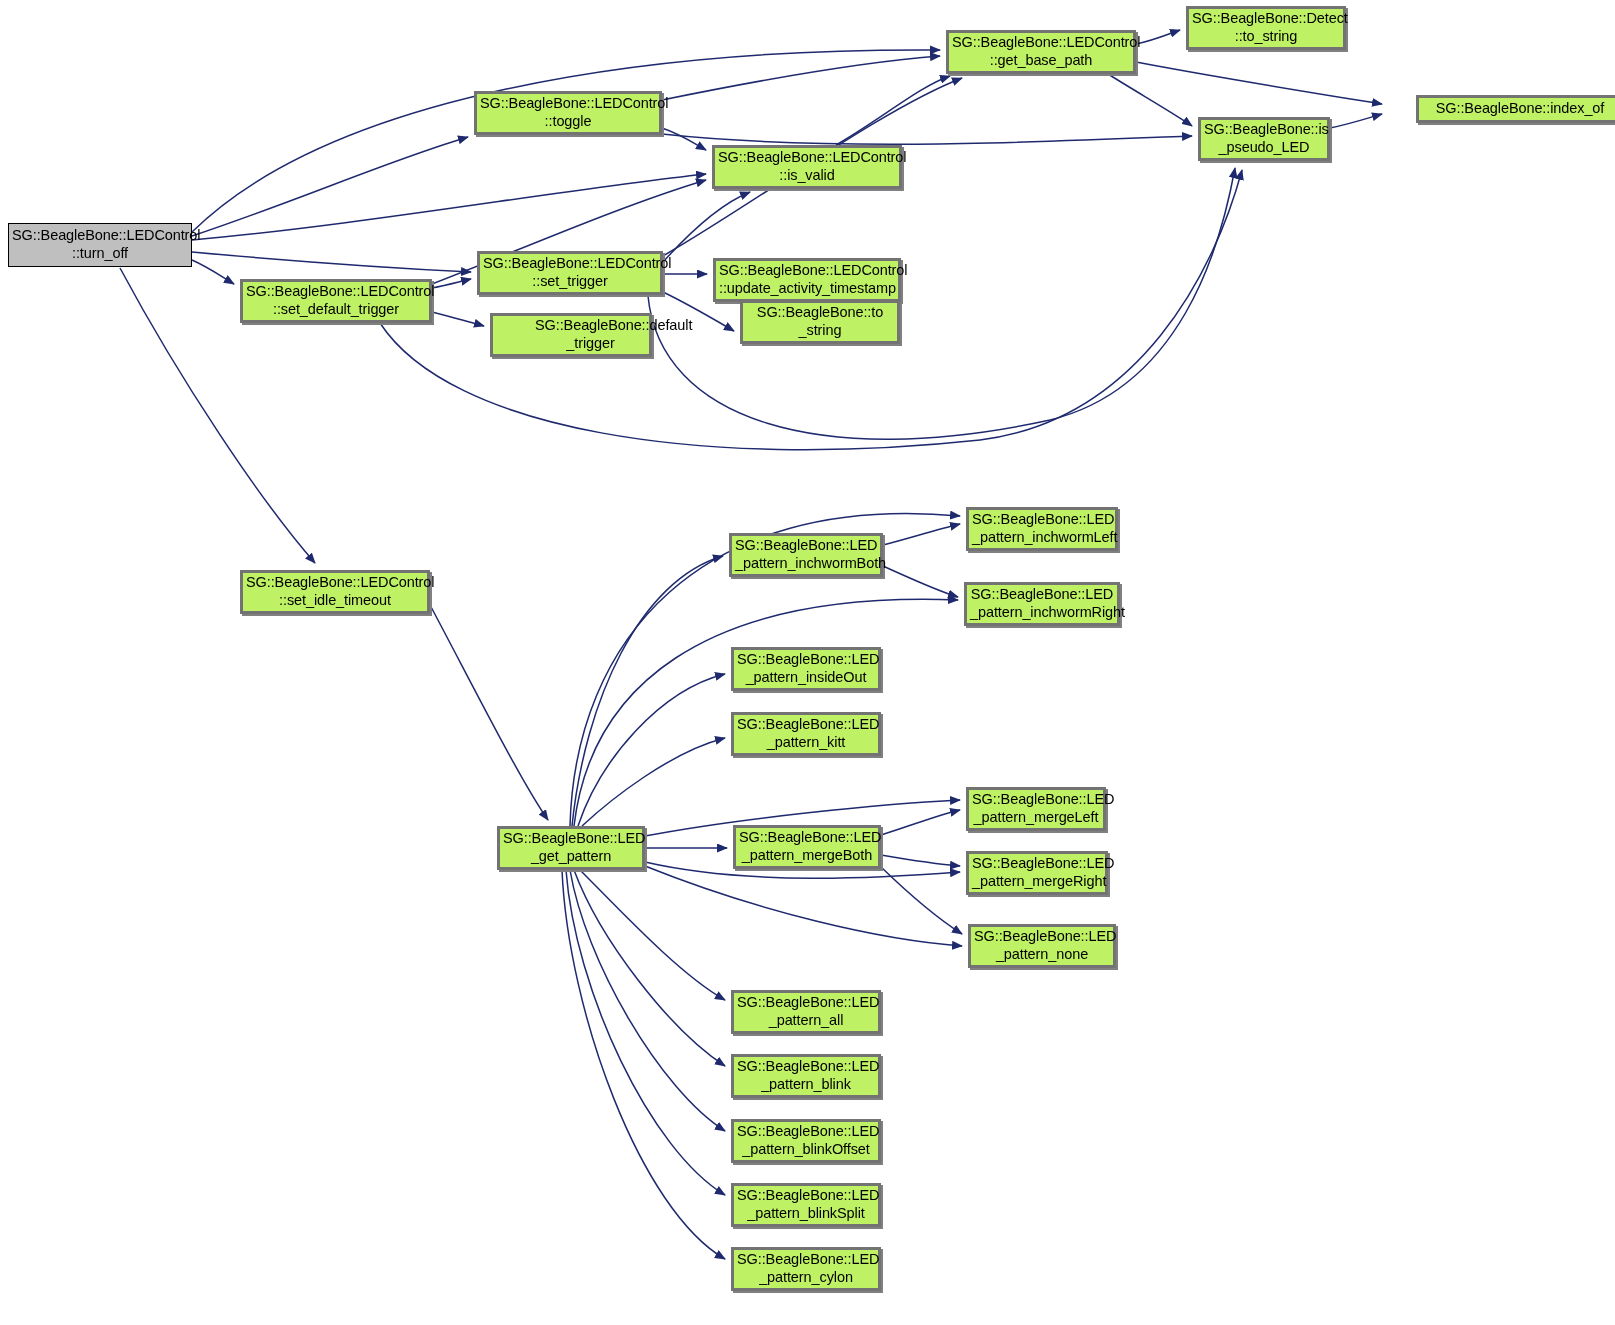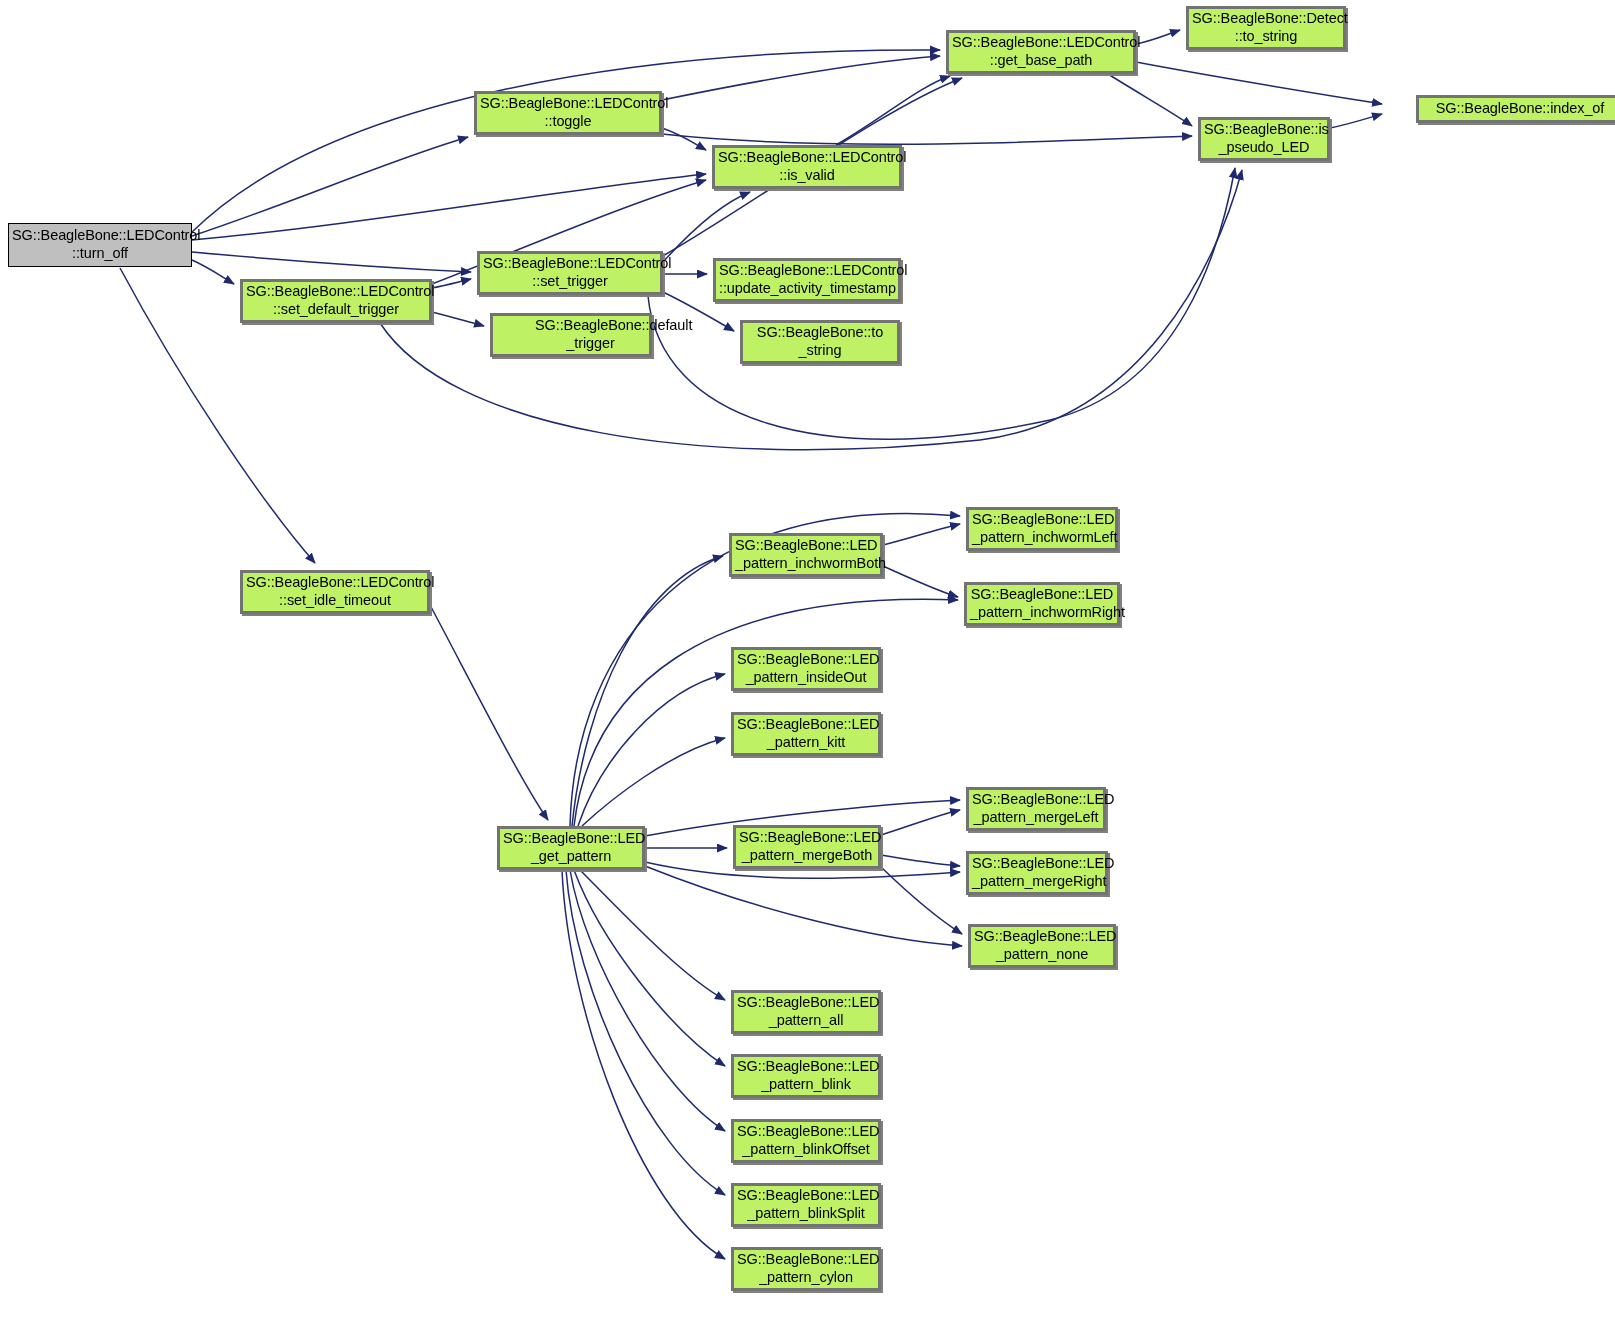--- a/index.html
+++ b/index.html
@@ -126,21 +126,21 @@
       <div class="node shadow" style="left: 712px; top: 145px; width: 190px; height: 44px;"><span class="lbl">SG::BeagleBone::LEDControl
 ::is_valid</span></div>
       <div class="node shadow" style="left: 477px; top: 251px; width: 186px; height: 44px;"><span class="lbl">SG::BeagleBone::LEDControl
 ::set_trigger</span></div>
       <div class="node shadow" style="left: 240px; top: 279px; width: 192px; height: 44px;"><span class="lbl">SG::BeagleBone::LEDControl
 ::set_default_trigger</span></div>
       <div class="node shadow" style="left: 713px; top: 258px; width: 188px; height: 44px;"><span class="lbl">SG::BeagleBone::LEDControl
 ::update_activity_timestamp</span></div>
       <div class="node shadow" style="left: 490px; top: 313px; width: 162px; height: 44px; padding-left: 39px;"><span class="lbl">SG::BeagleBone::default
 _trigger</span></div>
-      <div class="node shadow" style="left: 740px; top: 320px; width: 160px; height: 44px; justify-content: flex-end;"><span class="lbl">SG::BeagleBone::to
+      <div class="node shadow" style="left: 740px; top: 300px; width: 160px; height: 44px; justify-content: flex-end;"><span class="lbl">SG::BeagleBone::to
 _string</span></div>
       <div class="node shadow" style="left: 240px; top: 570px; width: 190px; height: 44px;"><span class="lbl">SG::BeagleBone::LEDControl
 ::set_idle_timeout</span></div>
       <div class="node shadow" style="left: 497px; top: 826px; width: 148px; height: 44px;"><span class="lbl">SG::BeagleBone::LED
 _get_pattern</span></div>
       <div class="node shadow" style="left: 729px; top: 533px; width: 154px; height: 44px;"><span class="lbl">SG::BeagleBone::LED
 _pattern_inchwormBoth</span></div>
       <div class="node shadow" style="left: 966px; top: 507px; width: 152px; height: 44px;"><span class="lbl">SG::BeagleBone::LED
 _pattern_inchwormLeft</span></div>
       <div class="node shadow" style="left: 964px; top: 582px; width: 156px; height: 44px;"><span class="lbl">SG::BeagleBone::LED

